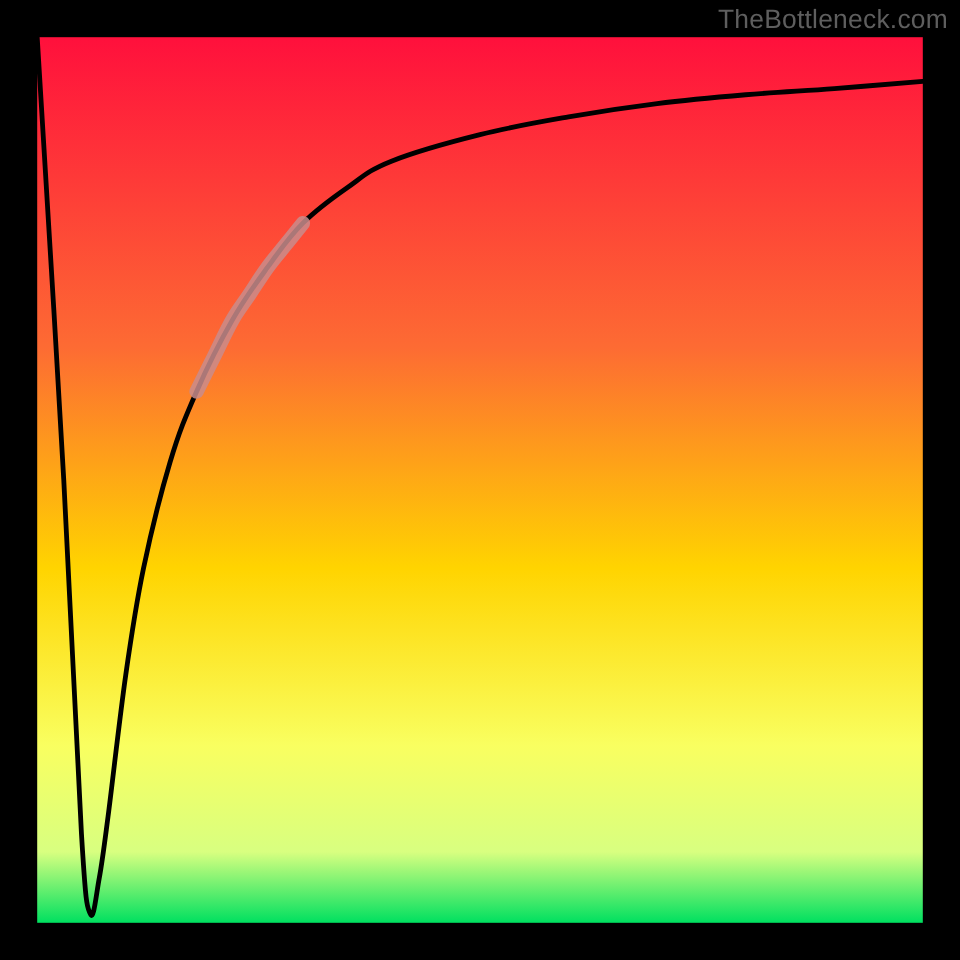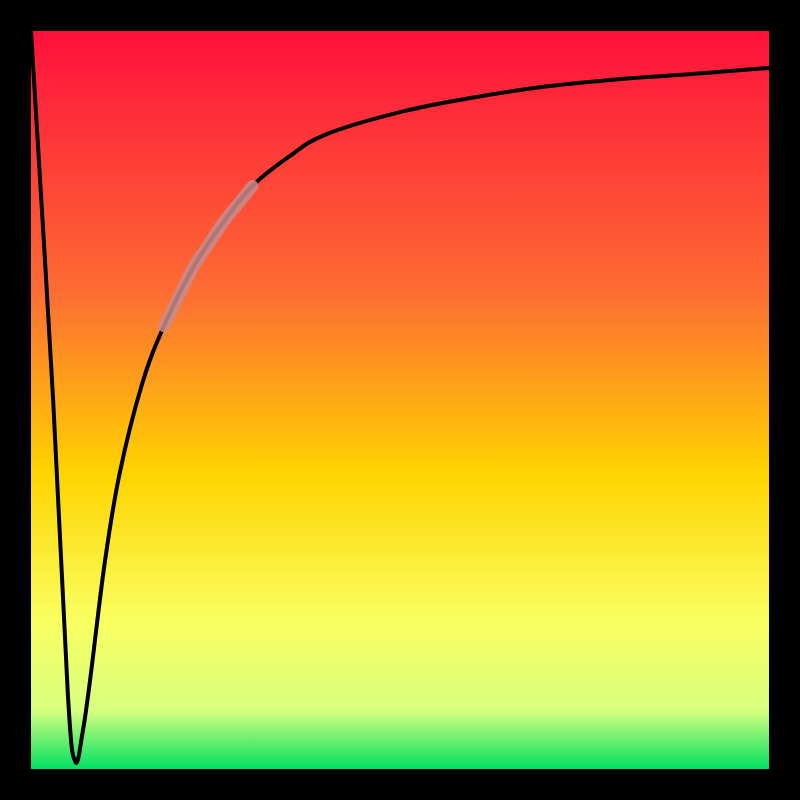--- a/index.html
+++ b/index.html
@@ -29,20 +29,21 @@
   }
   svg {
     display: block;
   }
 </style>
 </head>
 <body>
 
 <div class="frame">
 
+  <div class="watermark">TheBottleneck.com</div>
 
   <svg id="chart-svg" width="800" height="800" viewBox="0 0 800 800">
     <defs>
       <linearGradient id="bgGrad" x1="0" y1="0" x2="0" y2="1">
         <stop id="g0" offset="0%" stop-color="#ff103c"></stop>
         <stop id="g1" offset="35%" stop-color="#fd6b33"></stop>
         <stop id="g2" offset="60%" stop-color="#ffd400"></stop>
         <stop id="g3" offset="80%" stop-color="#f9ff60"></stop>
         <stop id="g4" offset="92%" stop-color="#d8ff80"></stop>
         <stop id="g5" offset="100%" stop-color="#00e060"></stop>

